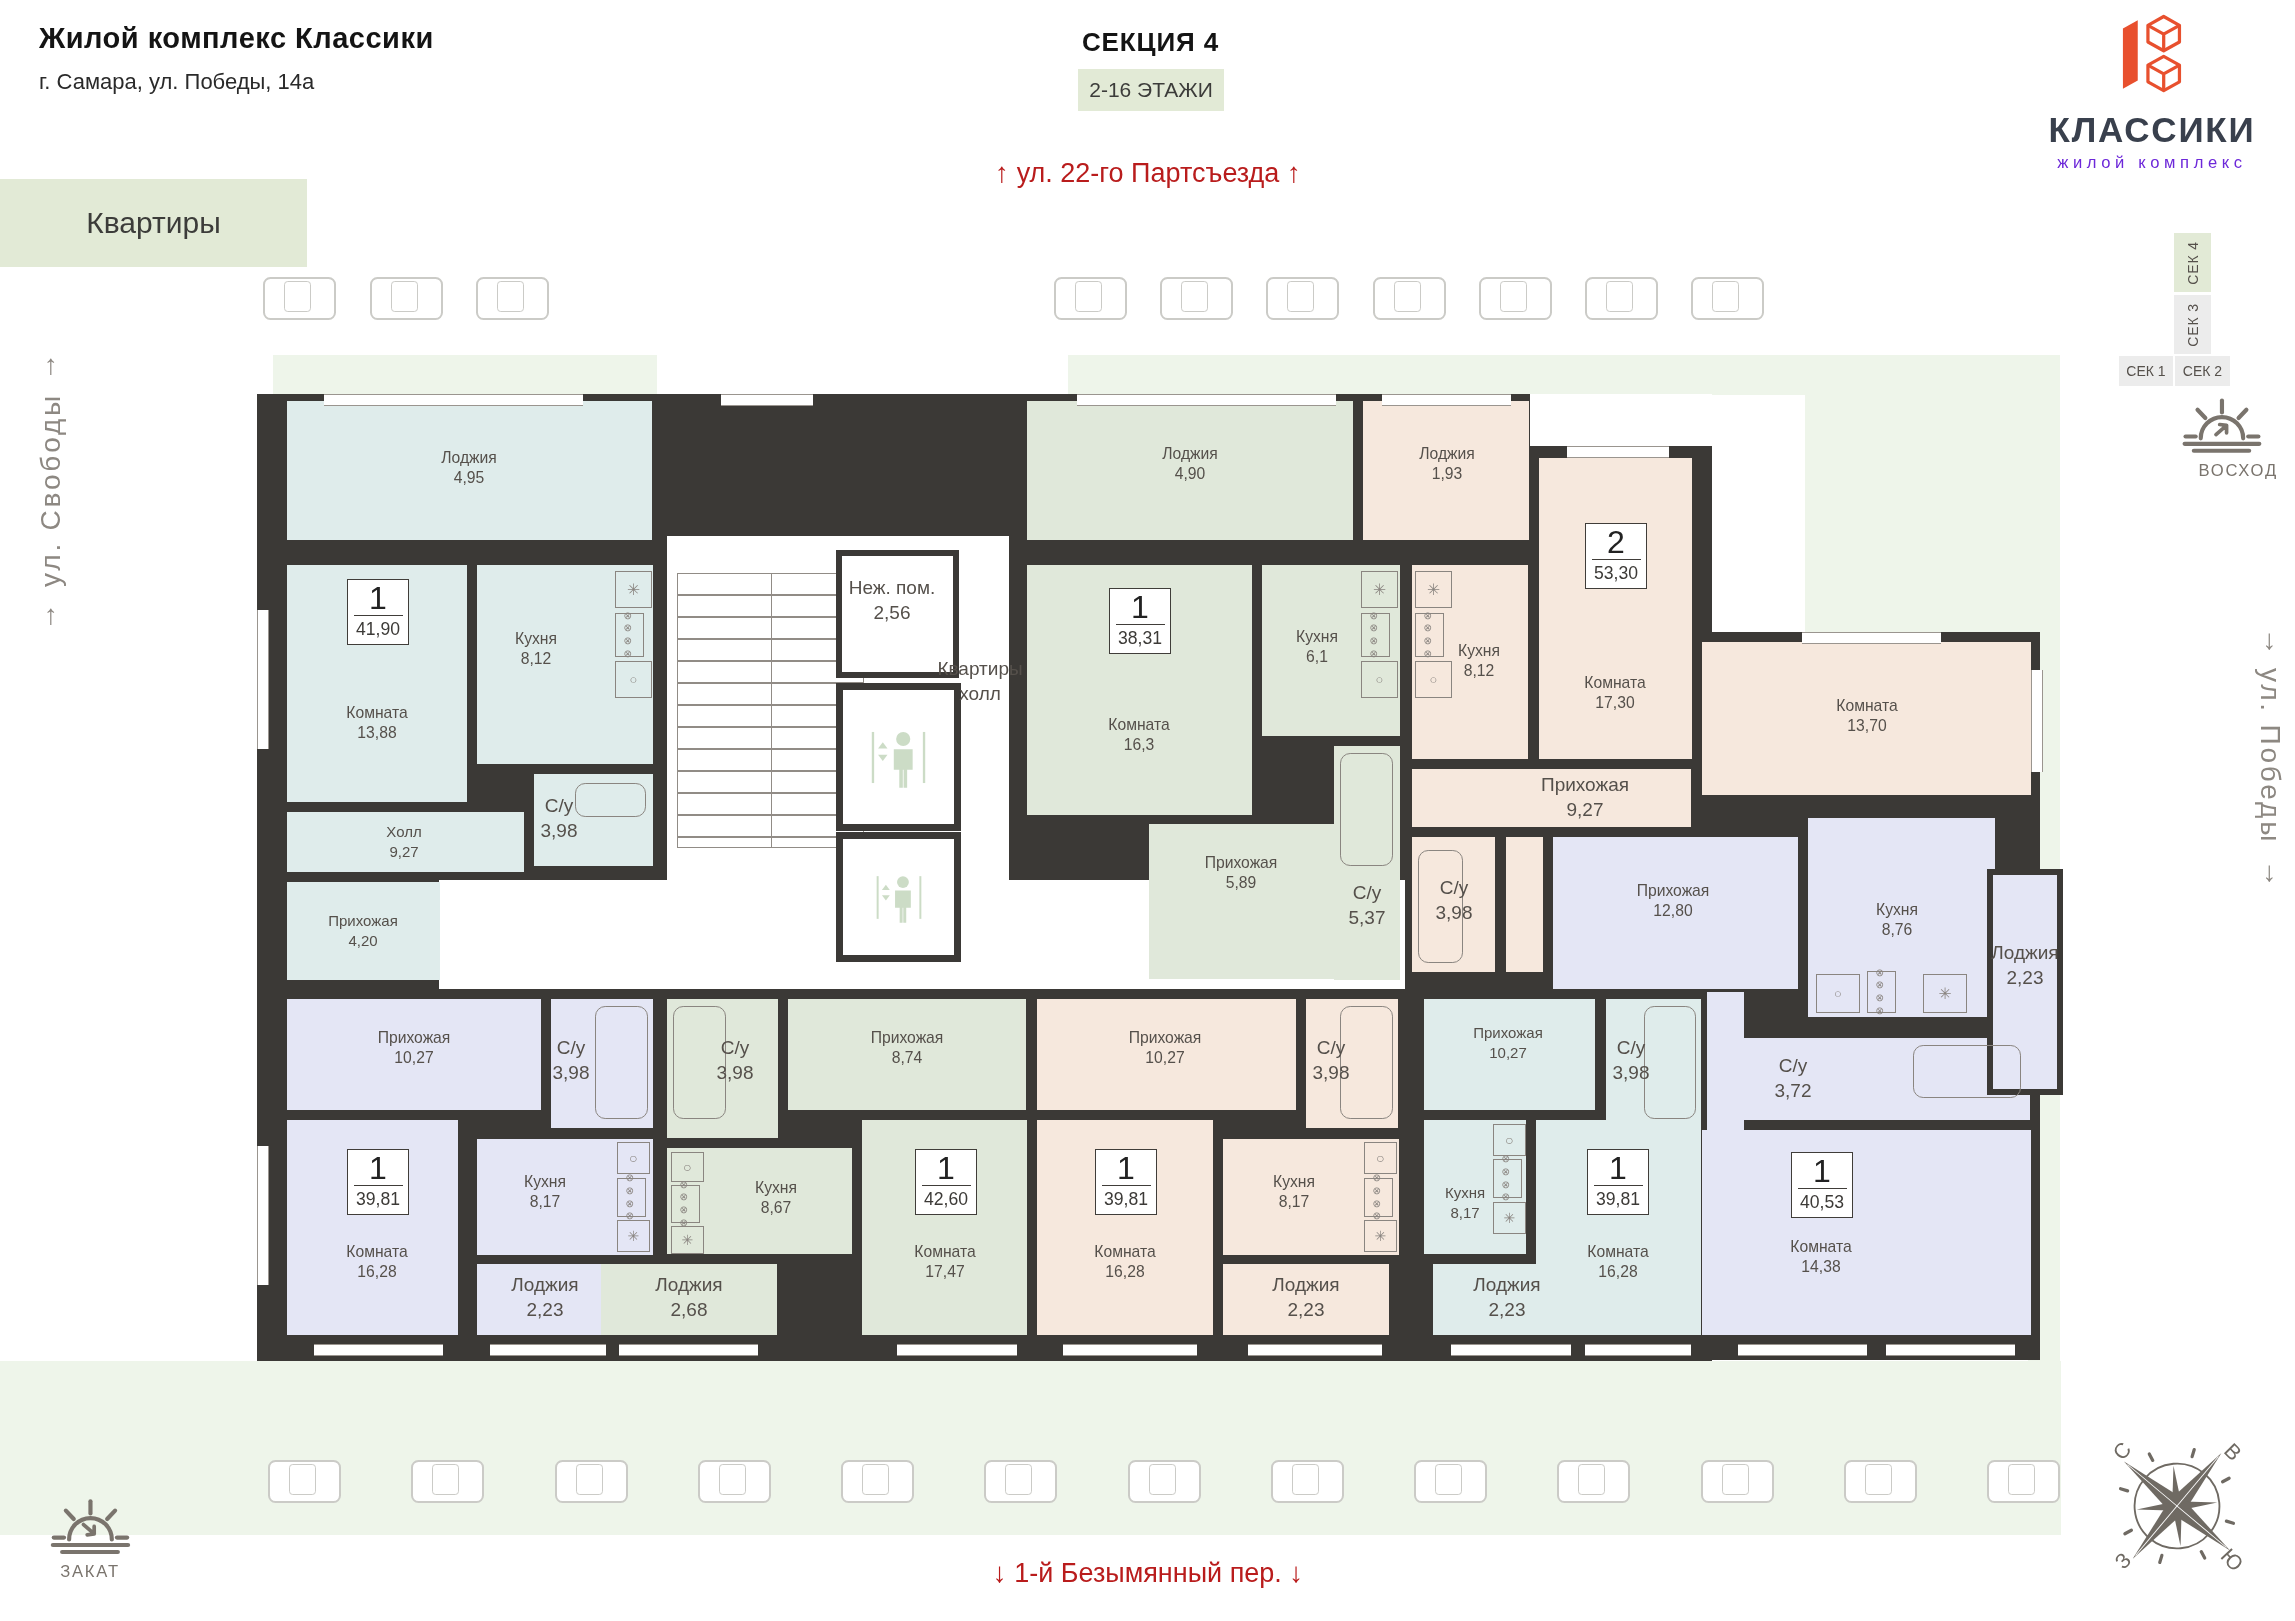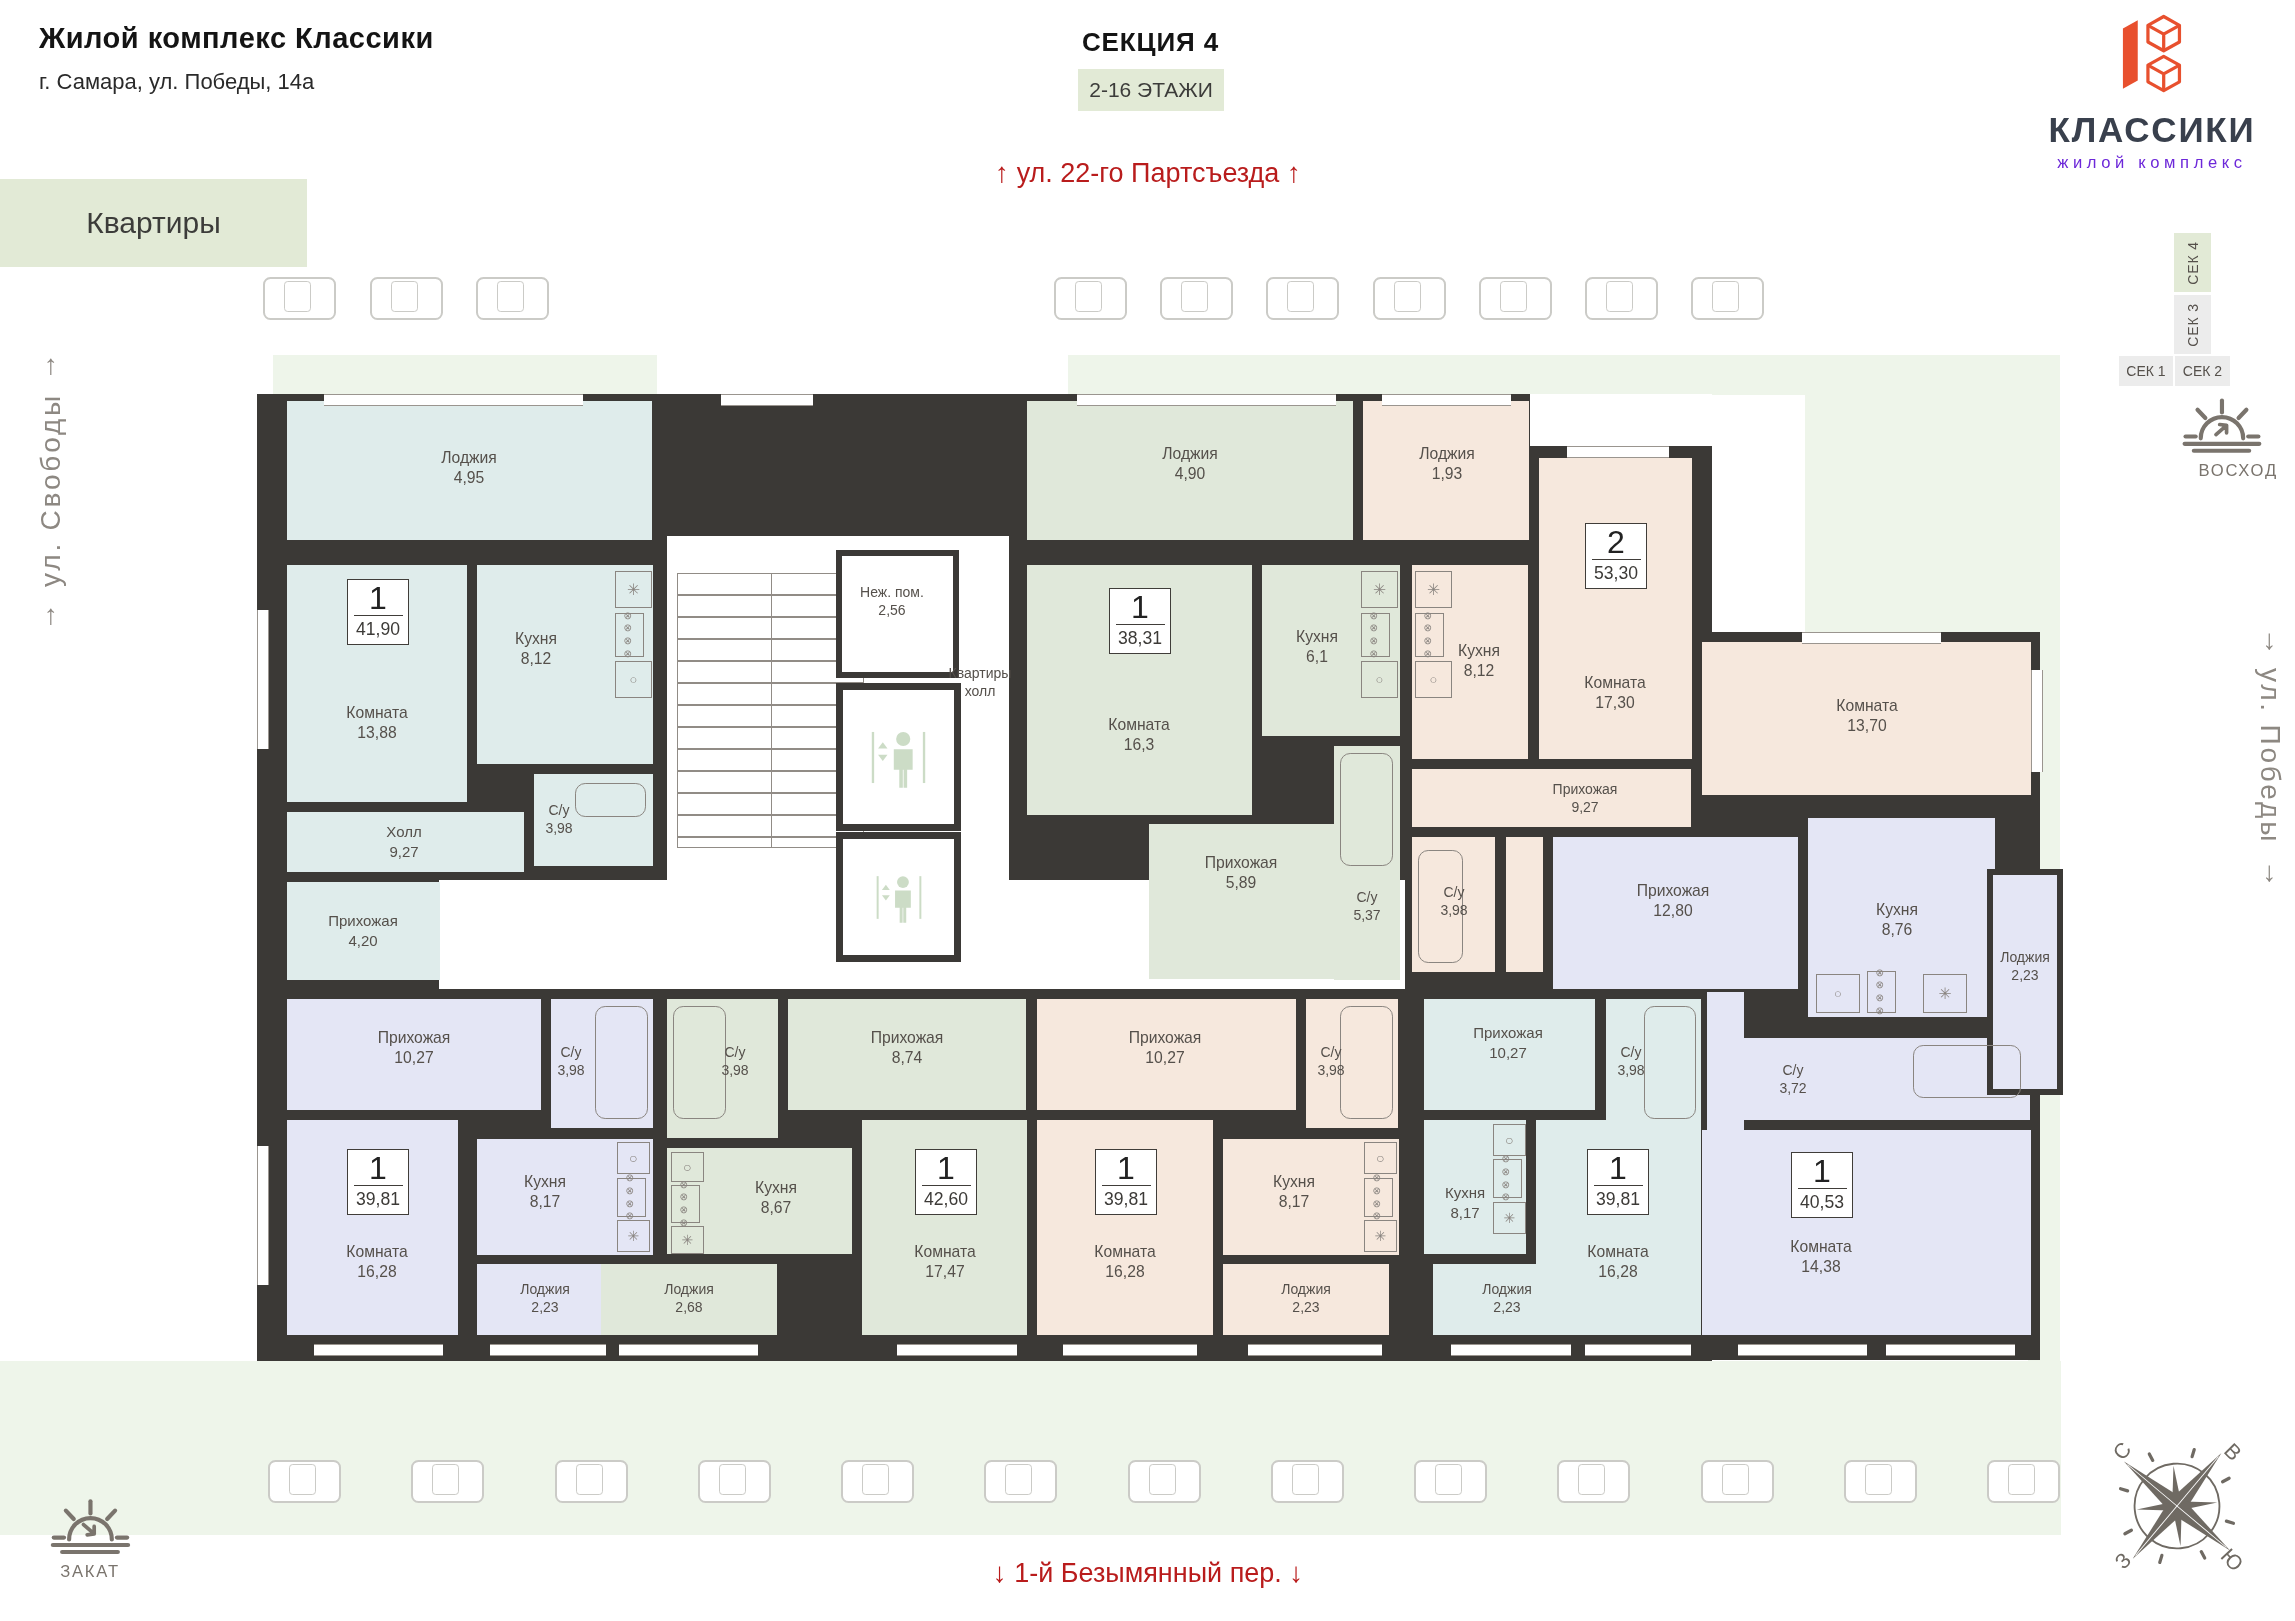--- a/index.html
+++ b/index.html
@@ -26,21 +26,21 @@
   .nav.green{background:#e2ead6;}
   .nav .v{writing-mode:vertical-rl;transform:rotate(180deg);letter-spacing:0.9px;}
   
   .site{background:#eef5ea;}
   .base{background:#3b3936;}
   .white{background:#ffffff;}
   .room{position:absolute;}
   .lbl{position:absolute;transform:translate(-50%,-50%);text-align:center;color:#55504b;
        font-size:15.7px;line-height:1.3;white-space:nowrap;z-index:30;}
   .lbl span{display:block;}
-  .f30{font-size:14px;} .f32{font-size:15px;}
+  .f30{font-size:19px;} .f32{font-size:15px;}
   .badge{position:absolute;width:60px;background:#ffffff;border:1.8px solid #403d39;text-align:center;z-index:31;}
   .badge .bnum{font-size:32px;color:#222;line-height:1.05;padding-top:1.8px;}
   .badge .barea{font-size:17.6px;color:#3c3a37;border-top:1.4px solid #403d39;margin:0 5.5px;padding:2.8px 0 3.7px;}
   
   .winH{position:absolute;height:10.2px;background:#fff;border-top:1.4px solid #9a958f;border-bottom:1.4px solid #9a958f;z-index:20;}
   .winV{position:absolute;width:10.2px;background:#fff;border-left:1.4px solid #9a958f;border-right:1.4px solid #9a958f;z-index:20;}
   
   .ap{position:absolute;border:1.4px solid #8a8580;color:#8a8580;display:flex;align-items:center;
       justify-content:center;text-align:center;z-index:25;background:transparent;}
   .stoveg{font-size:10.2px;letter-spacing:3.7px;line-height:1.25;width:27px;word-break:break-all;}

